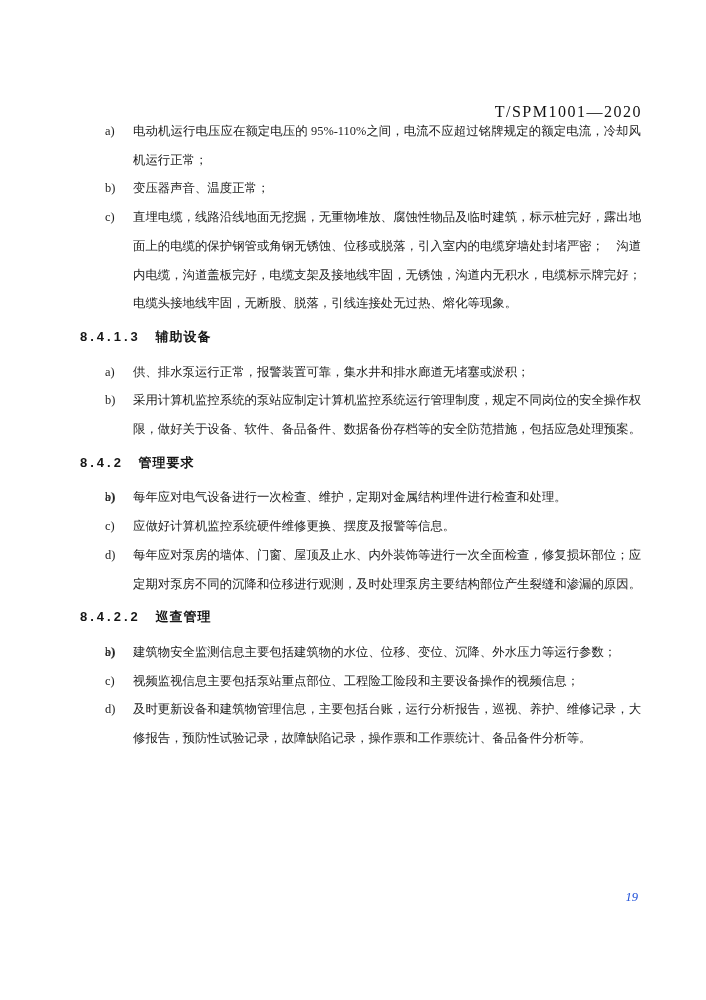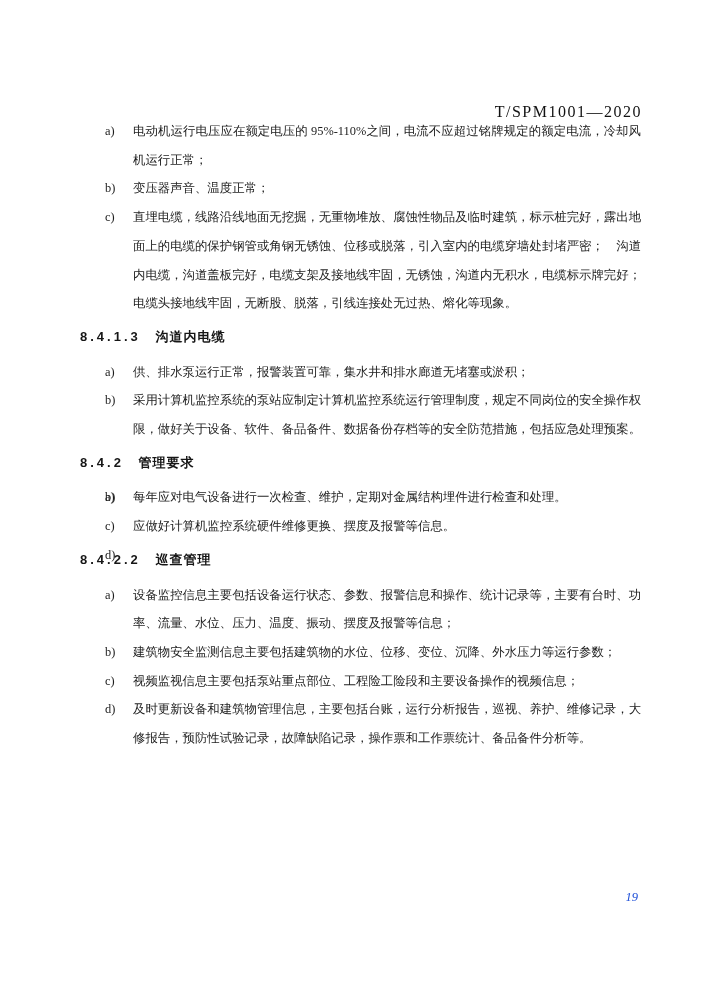--- a/index.html
+++ b/index.html
@@ -88,21 +88,21 @@
       <span class="txt">变压器声音、温度正常；</span>
     </div>
 
     <div class="li">
       <span class="marker">c)</span>
       <span class="txt">直埋电缆，线路沿线地面无挖掘，无重物堆放、腐蚀性物品及临时建筑，标示桩完好，露出地面上的电缆的保护钢管或角钢无锈蚀、位移或脱落，引入室内的电缆穿墙处封堵严密；　沟道内电缆，沟道盖板完好，电缆支架及接地线牢固，无锈蚀，沟道内无积水，电缆标示牌完好；电缆头接地线牢固，无断股、脱落，引线连接处无过热、熔化等现象。</span>
     </div>
 
     <div class="h">
       <span class="hnum">8.4.1.3</span>
-      <span class="htitle">沟道内电缆</span>
+      <span class="htitle">辅助设备</span>
     </div>
 
     <div class="li">
       <span class="marker">a)</span>
       <span class="txt">供、排水泵运行正常，报警装置可靠，集水井和排水廊道无堵塞或淤积；</span>
     </div>
 
     <div class="li">
       <span class="marker">b)</span>
       <span class="txt">采用计算机监控系统的泵站应制定计算机监控系统运行管理制度，规定不同岗位的安全操作权限，做好关于设备、软件、备品备件、数据备份存档等的安全防范措施，包括应急处理预案。</span>
@@ -123,30 +123,30 @@
       <span class="txt">每年应对电气设备进行一次检查、维护，定期对金属结构埋件进行检查和处理。</span>
     </div>
 
     <div class="li">
       <span class="marker">c)</span>
       <span class="txt">应做好计算机监控系统硬件维修更换、摆度及报警等信息。</span>
     </div>
 
     <div class="li">
       <span class="marker">d)</span>
+      <span class="txt">每年应对泵房的墙体、门窗、屋顶及止水、内外装饰等进行一次全面检查，修复损坏部位；应定期对泵房不同的沉降和位移进行观测，及时处理泵房主要结构部位产生裂缝和渗漏的原因。</span>
     </div>
 
     <div class="h">
       <span class="hnum">8.4.2.2</span>
       <span class="htitle">巡查管理</span>
     </div>
 
     <div class="li">
       <span class="marker">a)</span>
-      <span class="txt">设备监控信息主要包括设备运行状态、参数、报警信息和操作、统计记录等，主要有台时、功率、流量、水位、压力、温度、振动、摆度及报警等信息；</span>
     </div>
 
     <div class="li">
       <span class="marker">b)</span>
       <span class="txt">建筑物安全监测信息主要包括建筑物的水位、位移、变位、沉降、外水压力等运行参数；</span>
     </div>
 
     <div class="li">
       <span class="marker">c)</span>
       <span class="txt">视频监视信息主要包括泵站重点部位、工程险工险段和主要设备操作的视频信息；</span>

